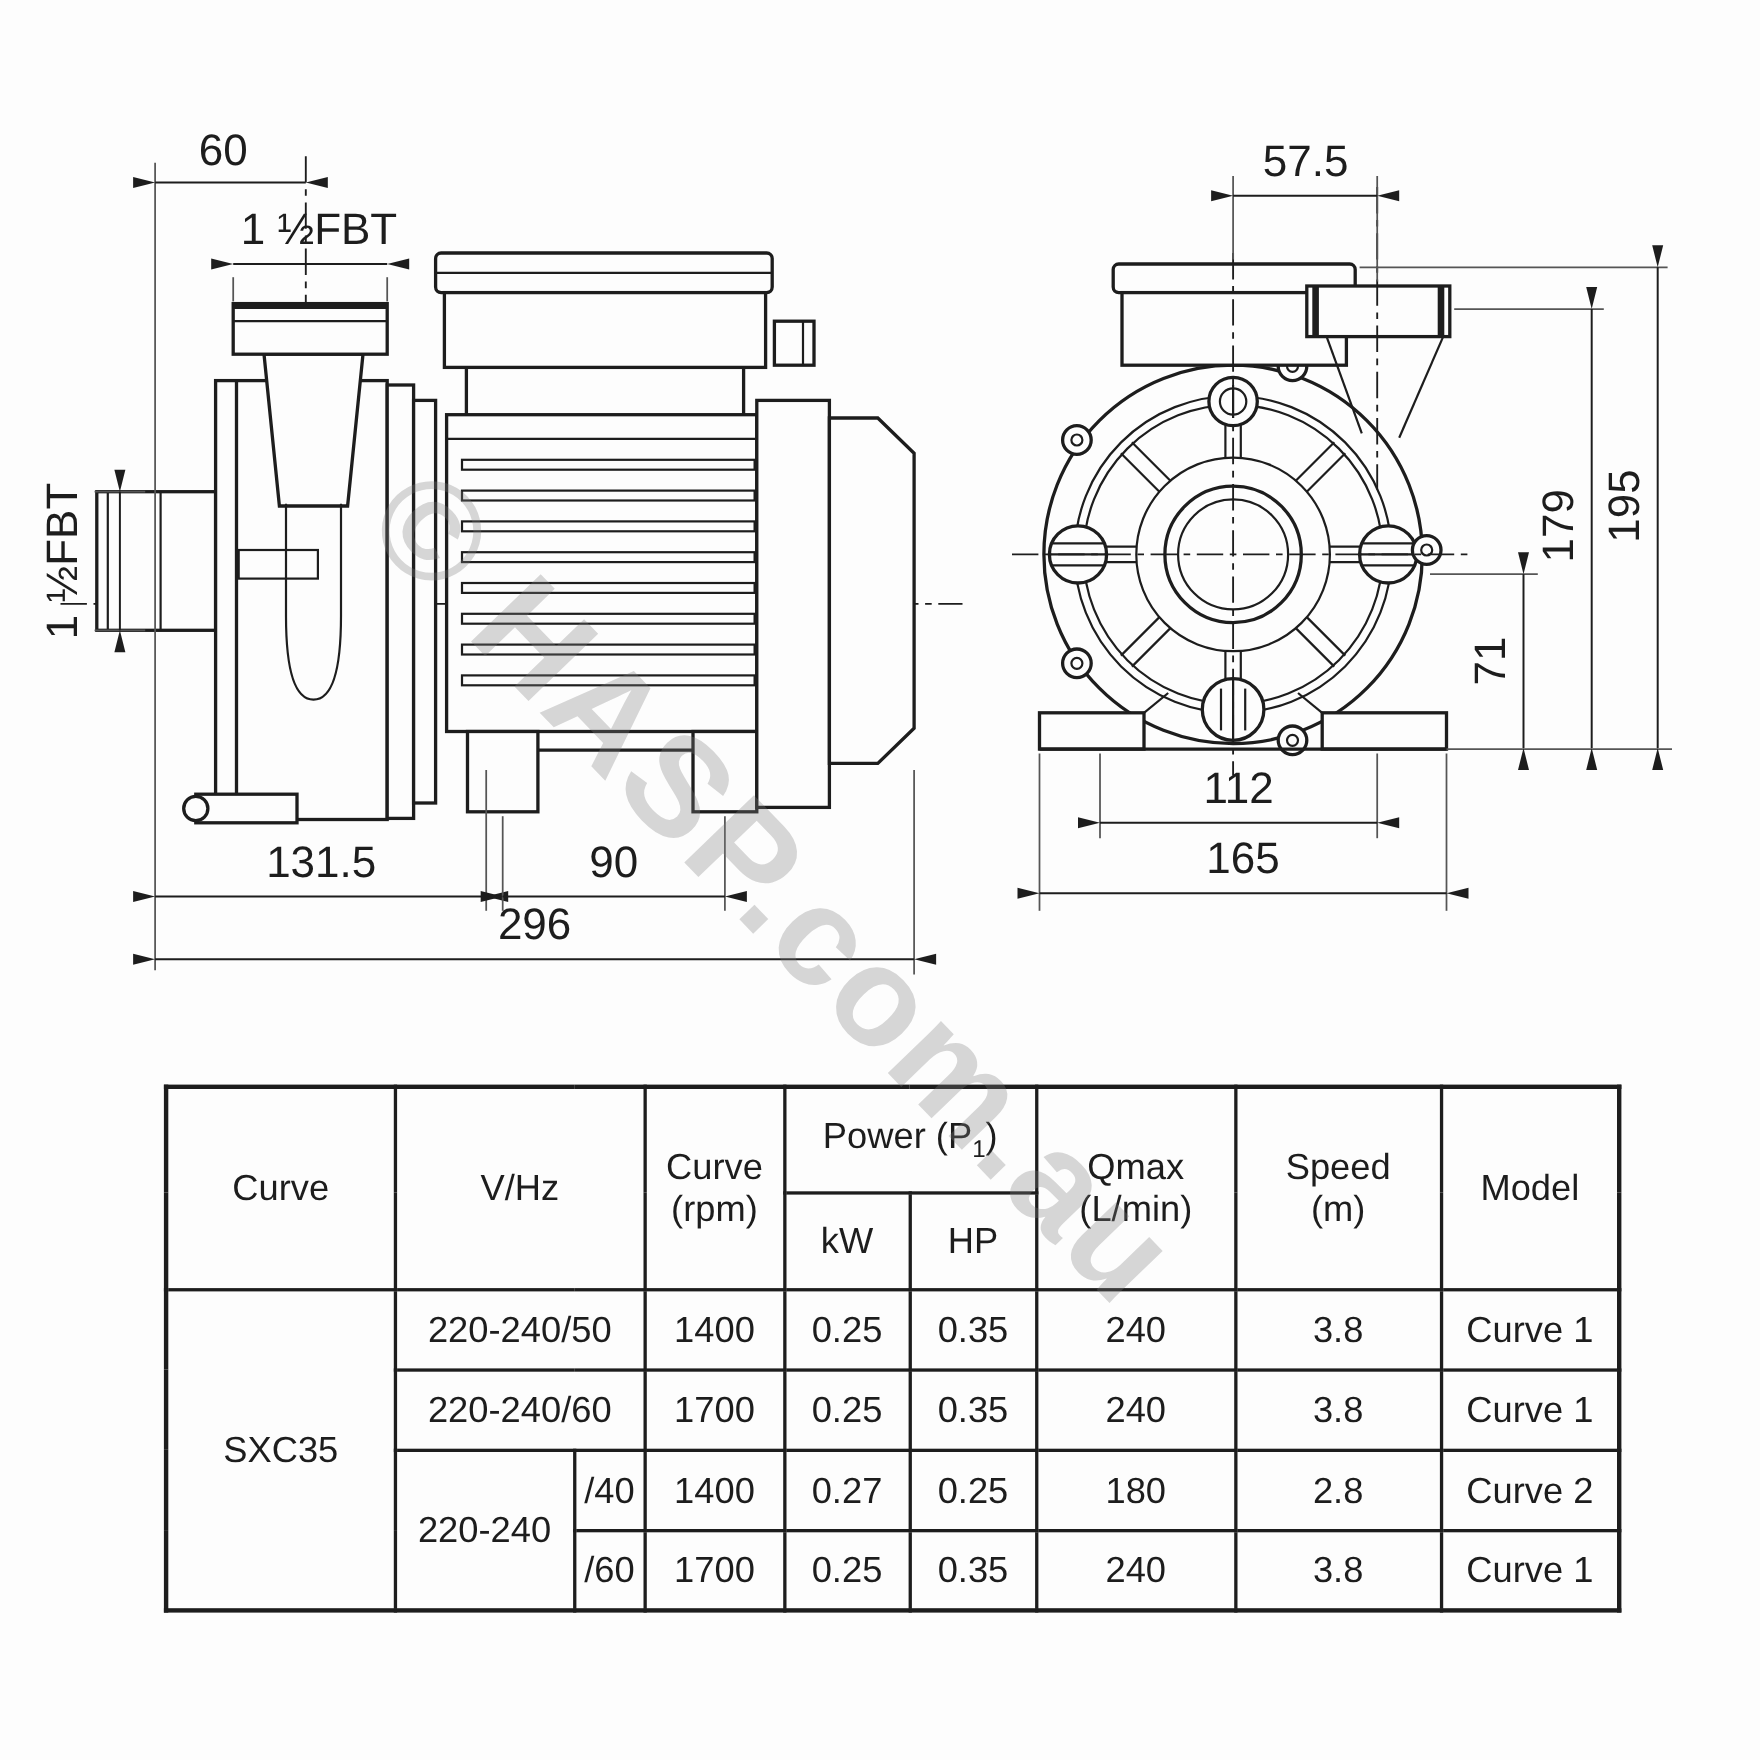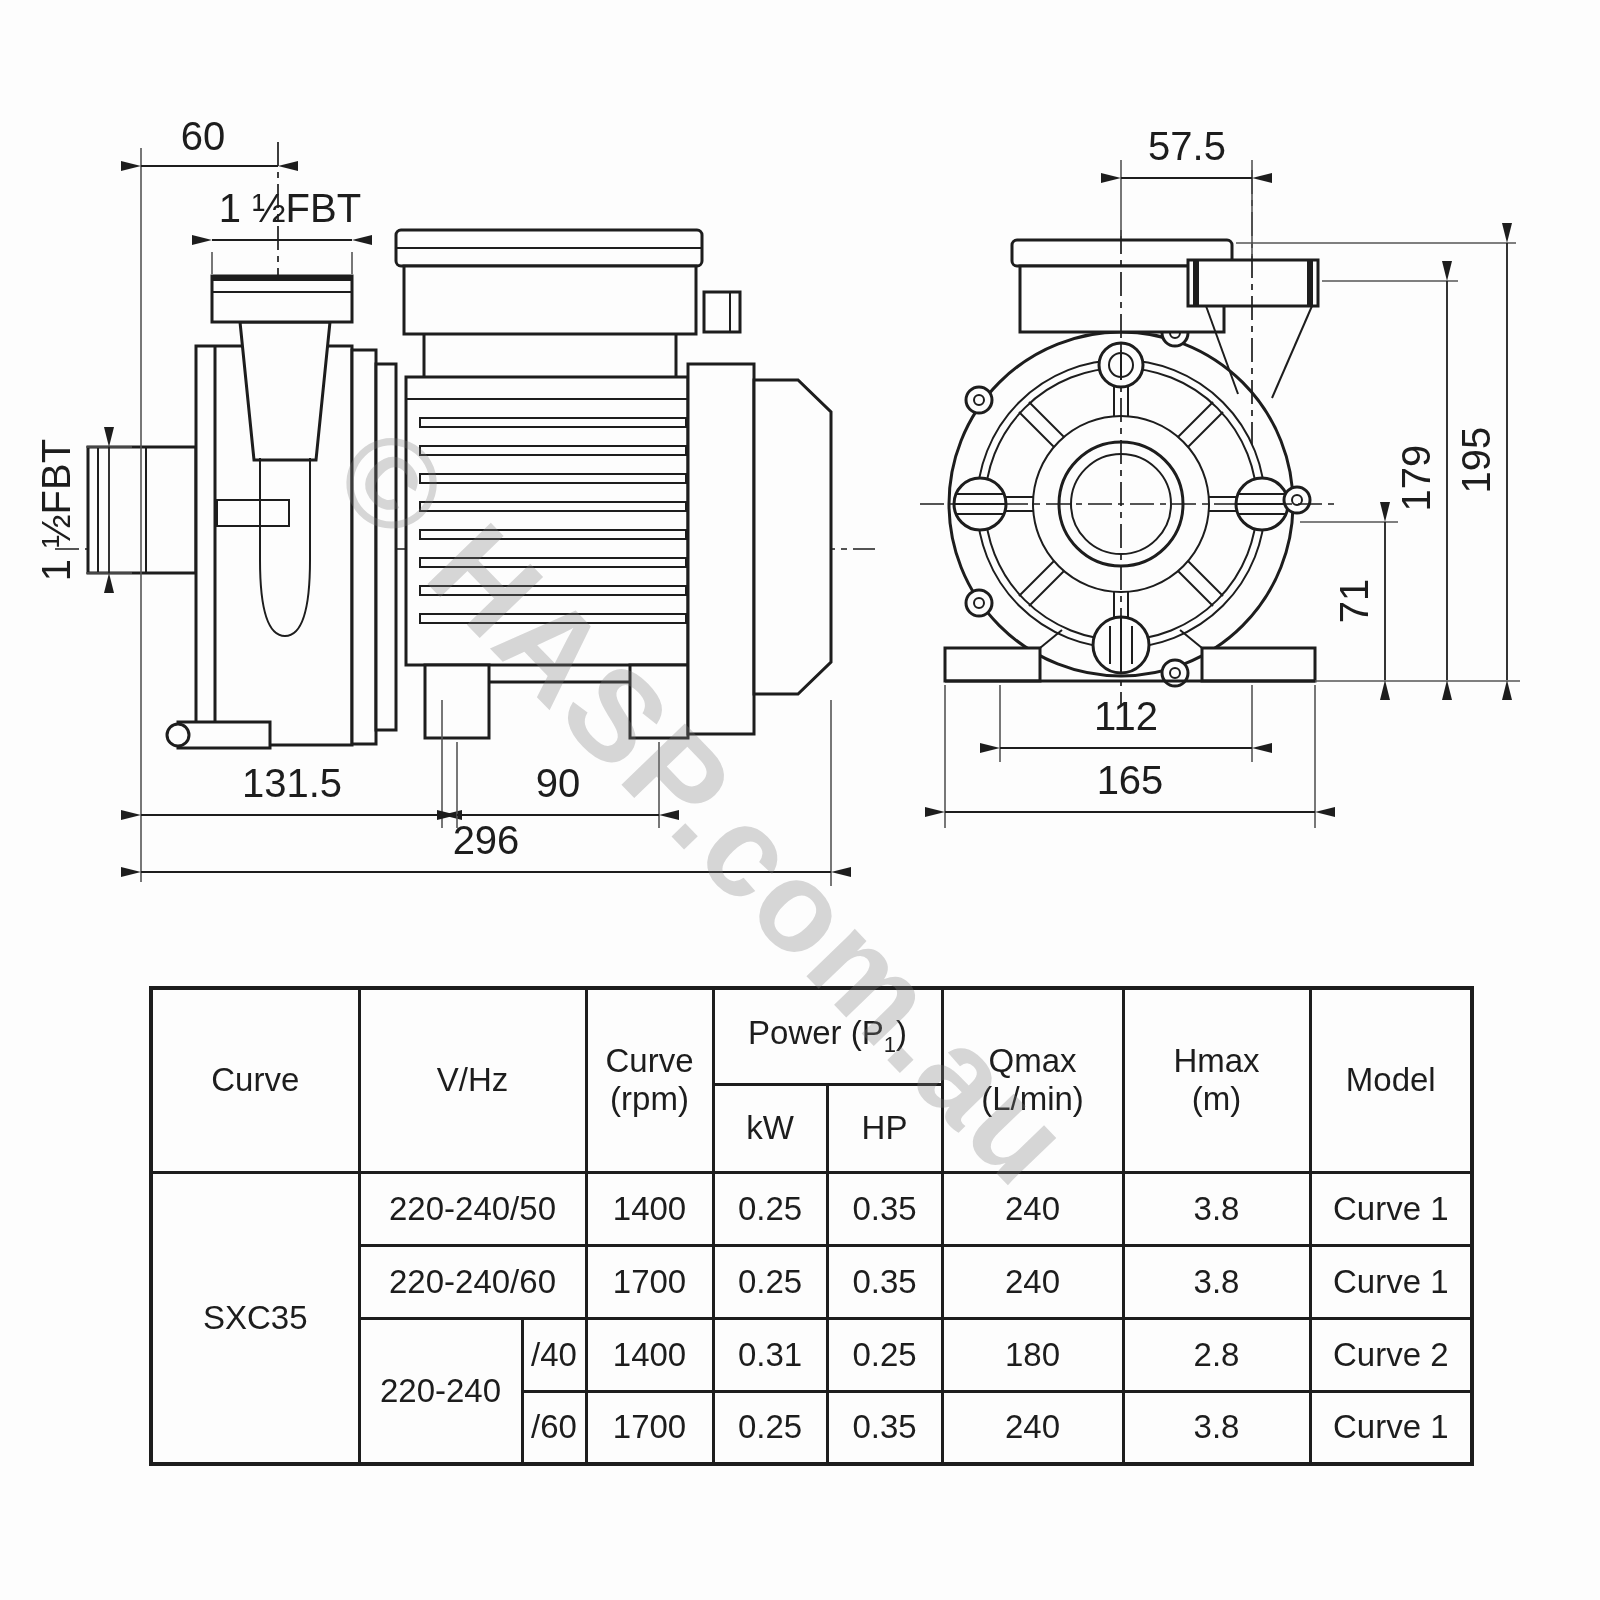--- a/index.html
+++ b/index.html
@@ -268,21 +268,21 @@
         <td rowspan="2">
           <div>Curve</div>
           <div>(rpm)</div>
         </td>
         <td colspan="2"><span>Power (P</span><sub>1</sub><span>)</span></td>
         <td rowspan="2">
           <div>Qmax</div>
           <div>(L/min)</div>
         </td>
         <td rowspan="2">
-          <div>Hmax</div>
+          <div>Speed</div>
           <div>(m)</div>
         </td>
         <td rowspan="2">Model</td>
       </tr>
       <tr class="h2">
         <td>kW</td>
         <td>HP</td>
       </tr>
       <tr class="hr">
         <td rowspan="4">SXC35</td>
@@ -300,21 +300,21 @@
         <td>0.25</td>
         <td>0.35</td>
         <td>240</td>
         <td>3.8</td>
         <td>Curve 1</td>
       </tr>
       <tr class="hr">
         <td rowspan="2">220-240</td>
         <td>/40</td>
         <td>1400</td>
-        <td>0.31</td>
+        <td>0.27</td>
         <td>0.25</td>
         <td>180</td>
         <td>2.8</td>
         <td>Curve 2</td>
       </tr>
       <tr class="hr">
         <td>/60</td>
         <td>1700</td>
         <td>0.25</td>
         <td>0.35</td>

